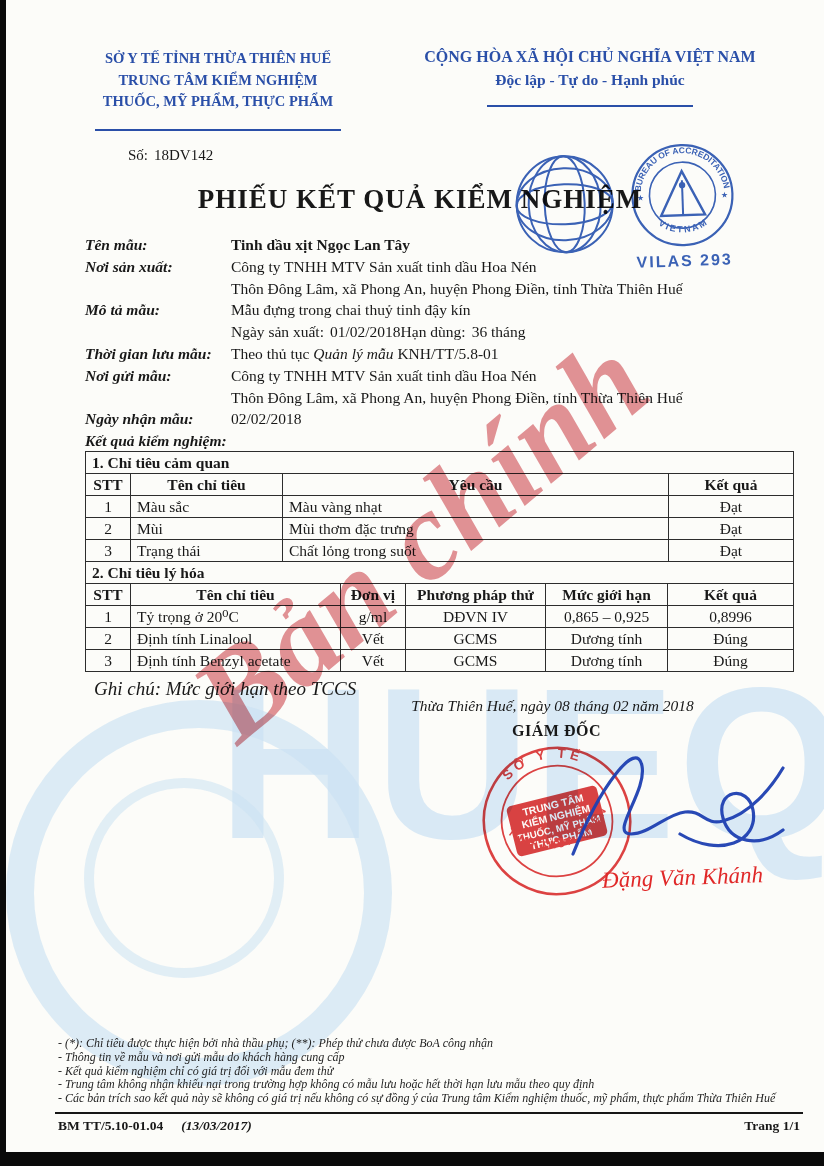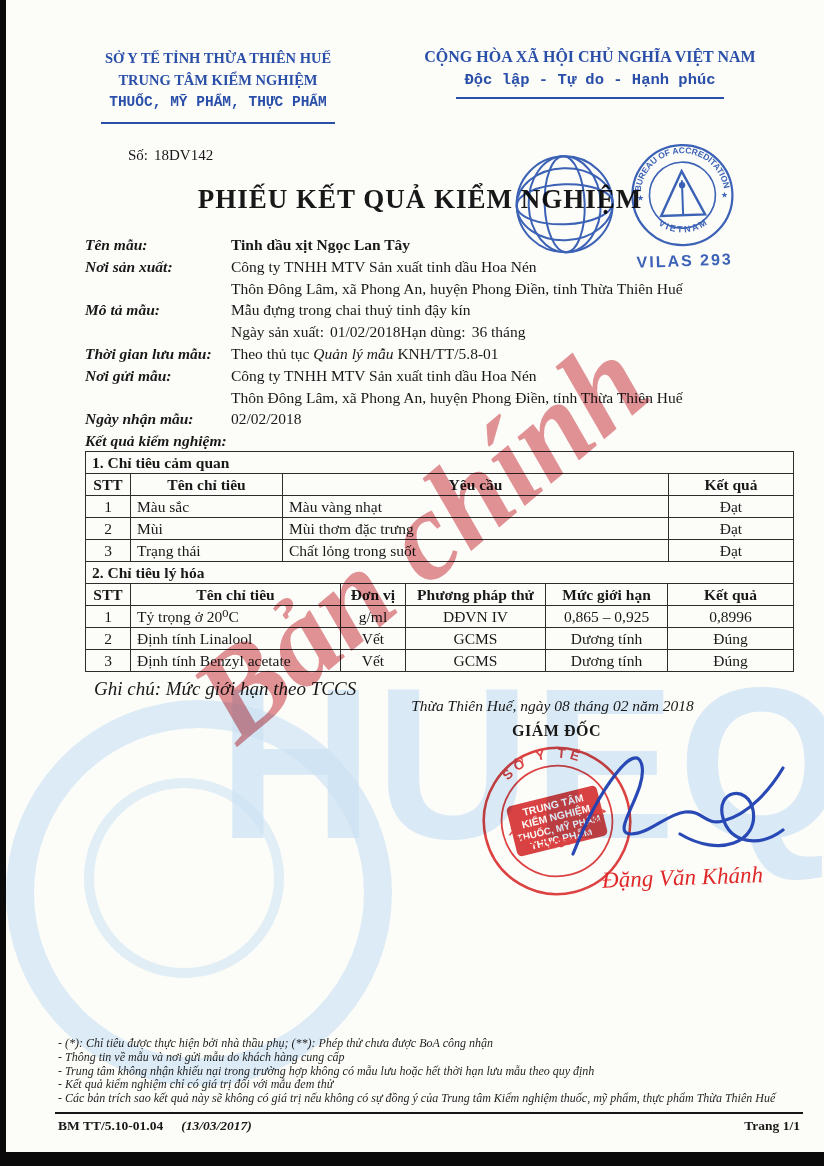--- a/index.html
+++ b/index.html
@@ -17,21 +17,21 @@
   .wm-red{position:absolute;left:60px;top:468px;width:720px;text-align:center;z-index:5;
           transform:rotate(-40deg);font-style:italic;font-weight:bold;font-size:125px;
           color:rgba(201,48,58,.52);mix-blend-mode:multiply;white-space:nowrap;pointer-events:none;}
   
   .hdr-left{position:absolute;left:66px;top:48px;width:304px;text-align:center;z-index:2;
             color:#2a4fa8;font-weight:bold;font-size:14.5px;line-height:21.5px;}
   .hdr-right{position:absolute;left:396px;top:46px;width:388px;text-align:center;z-index:2;
              color:#2a4fa8;font-weight:bold;}
   .hdr-right .l1{font-size:16px;line-height:22px;}
   .hdr-right .l2{font-size:15.5px;margin-top:3px;display:inline-block;}
-  .u-blue{border-bottom:2px solid #2a4fa8;padding:0 8px 8px;display:inline-block;font-family:Liberation Mono, monospace;}
+  .u-blue{border-bottom:2px solid #2a4fa8;padding:0 8px 16px;display:inline-block;}
   .so-line{position:absolute;left:120px;top:147px;z-index:2;font-weight:normal;font-size:15px;margin-left:8px;}
   .so-line .v{margin-left:6px;}
   .doc-title{position:absolute;left:50px;top:184px;width:740px;text-align:center;z-index:2;
              font-weight:bold;font-size:27px;letter-spacing:1px;}
   
   .vilas{position:absolute;left:505px;top:140px;width:250px;height:145px;z-index:6;
          transform:rotate(-2deg);mix-blend-mode:multiply;opacity:.92;}
   
   .fields{position:absolute;left:85px;top:234px;width:712px;z-index:2;font-size:15.5px;line-height:21.8px;}
   .flabel{font-weight:bold;font-style:italic;display:inline-block;min-width:140px;margin-right:6px;}
@@ -274,22 +274,22 @@
         <path d="M 28,128 C 55,60 92,12 97,40 C 102,66 64,108 86,108 C 104,108 122,88 140,86 C 158,84 160,100 178,95 C 205,88 226,62 238,42"></path>
         <path d="M 135,108 C 175,132 214,116 208,84 C 203,58 170,64 178,92 C 185,117 214,122 238,104"></path>
       </g>
     </svg>
   </div>
   <div class="signer">Đặng Văn Khánh</div>
 
   <div class="footnotes">
     <div>- (*): Chỉ tiêu được thực hiện bởi nhà thầu phụ; (**): Phép thử chưa được BoA công nhận</div>
     <div>- Thông tin về mẫu và nơi gửi mẫu do khách hàng cung cấp</div>
+    <div>- Kết quả kiểm nghiệm chỉ có giá trị đối với mẫu đem thử</div>
     <div>- Trung tâm không nhận khiếu nại trong trường hợp không có mẫu lưu hoặc hết thời hạn lưu mẫu theo quy định</div>
-    <div>- Kết quả kiểm nghiệm chỉ có giá trị đối với mẫu đem thử</div>
     <div>- Các bản trích sao kết quả này sẽ không có giá trị nếu không có sự đồng ý của Trung tâm Kiểm nghiệm thuốc, mỹ phẩm, thực phẩm Thừa Thiên Huế</div>
   </div>
   <div class="frule"></div>
   <div class="fbottom">
     <span>
       <span>BM TT/5.10-01.04</span><span class="fdate">(13/03/2017)</span>
     </span>
     <span>Trang 1/1</span>
   </div>
 

